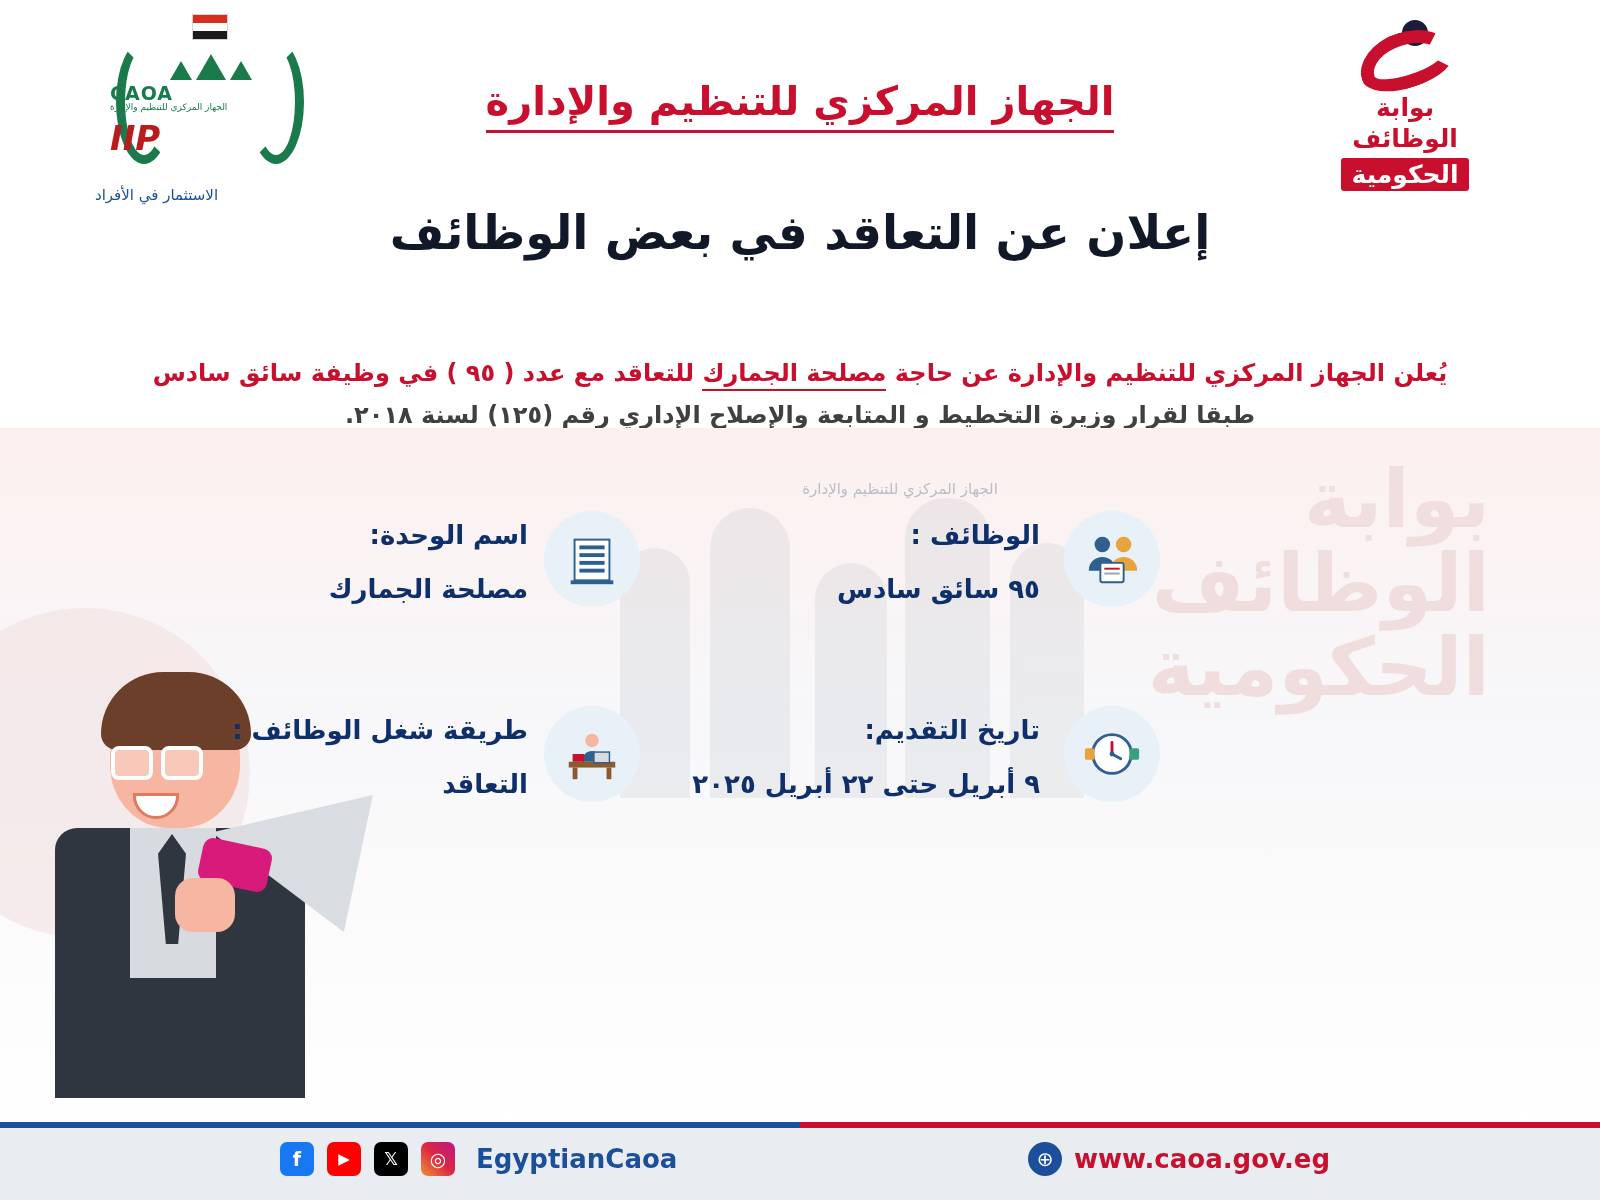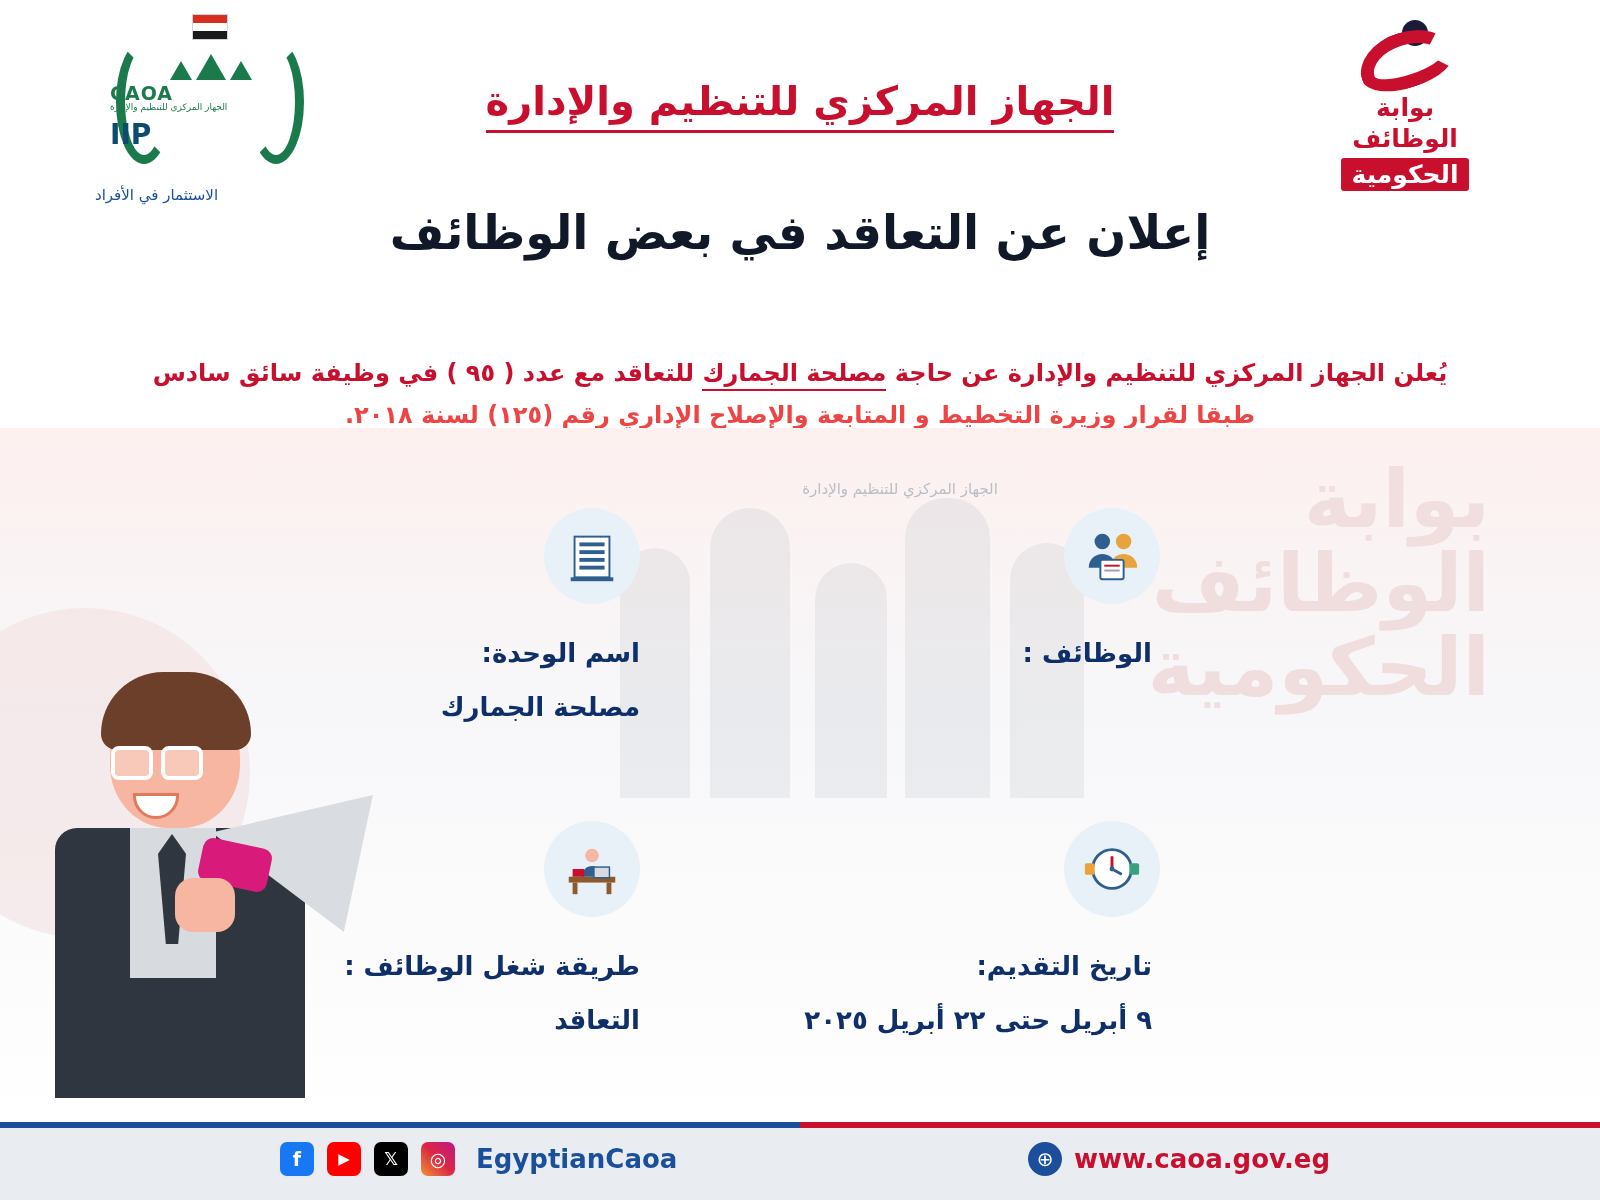--- a/index.html
+++ b/index.html
@@ -97,21 +97,21 @@
   .caoa-badge .caoa-text {
     position: absolute; left: 0; top: 68px; width: 200px;
     font-size: 19px; font-weight: bold; color: #1b7a4b; letter-spacing: 1px;
   }
   .caoa-badge .caoa-sub {
     position: absolute; left: 0; top: 88px; width: 200px;
     font-size: 9px; color: #1b7a4b;
   }
   .caoa-badge .iip {
     position: absolute; left: 0; top: 104px; width: 200px;
-    font-size: 28px; font-weight: bold; color: #0c4a6e; 
+    font-size: 34px; font-weight: bold; color: #b91c1c; font-style: italic;
   }
   .logo-right .caoa-caption {
     font-size: 15px; color: #1b4f9c; font-weight: normal; margin-top: 2px;
   }
 
   
   .band {
     position: absolute; top: 288px; left: 0; width: 1600px; height: 58px;
     background: #eceff3;
   }
@@ -128,21 +128,21 @@
 
   
   .intro {
     position: absolute; top: 352px; left: 0; width: 1600px;
     padding: 0 36px;
     text-align: center;
     color: #c8102e; font-weight: bold; font-size: 24px; line-height: 1.75;
     direction: rtl;
   }
   .intro .u { border-bottom: 2px solid #c8102e; padding-bottom: 2px; }
-  .intro .dark { color: #ef4444; }
+  .intro .dark { color: #404040; }
 
   
   .body-area {
     position: absolute; top: 428px; left: 0; width: 1600px; height: 700px;
     background: linear-gradient(180deg, #fdf0ef 0%, #f7f7f9 40%, #ffffff 100%);
     overflow: hidden;
   }
   .body-area .bg-wm {
     position: absolute; right: 110px; top: 30px;
     font-size: 80px; font-weight: bold; color: #f0dcdc; line-height: 1.05;
@@ -208,21 +208,21 @@
   .ch-hand {
     position: absolute; left: 150px; top: 250px; width: 60px; height: 54px;
     background: #f6b6a1; border-radius: 18px;
   }
 
   
   .grid {
     position: absolute; top: 80px; right: 440px; width: 1040px;
   }
   .row { display: flex; justify-content: flex-start; gap: 40px; margin-bottom: 92px; }
-  .cell { display: flex; align-items: flex-start; gap: 22px; width: 480px; flex-direction: column; }
+  .cell { display: flex; align-items: center; gap: 16px; width: 480px; }
   .cell .ico {
     width: 96px; height: 96px; border-radius: 50%;
     background: #e7f1f7; flex: 0 0 96px;
     display: flex; align-items: center; justify-content: center;
     position: relative;
   }
   .cell .ico svg { width: 62px; height: 62px; }
   .cell .txt { padding-top: 8px; text-align: right; }
   .cell .lbl { font-size: 26px; font-weight: bold; color: #0f2f6b; line-height: 1.5; }
   .cell .val { font-size: 26px; font-weight: bold; color: #0f2f6b; line-height: 1.6; margin-top: 14px; }
@@ -359,20 +359,21 @@
               <circle cx="44" cy="17" r="8" fill="#e8a33d"></circle>
               <path d="M8 44c0-9 7-14 14-14s14 5 14 14z" fill="#2f5f8f"></path>
               <path d="M30 44c0-9 7-14 14-14s14 5 14 14z" fill="#e8a33d"></path>
               <rect x="20" y="36" width="24" height="20" rx="2" fill="#ffffff" stroke="#2f5f8f" stroke-width="2"></rect>
               <rect x="24" y="41" width="16" height="2" fill="#c8102e"></rect>
               <rect x="24" y="46" width="16" height="2" fill="#9aa3ad"></rect>
             </svg>
           </div>
           <div class="txt">
             <div class="lbl">الوظائف :</div>
+            <div class="val">٩٥ سائق سادس</div>
           </div>
         </div>
 
         <div class="cell unit">
           <div class="ico">
             <svg viewBox="0 0 64 64" aria-hidden="true">
               <rect x="14" y="12" width="36" height="42" fill="#ffffff" stroke="#2f5f8f" stroke-width="2"></rect>
               <rect x="19" y="18" width="26" height="4" fill="#2f5f8f"></rect>
               <rect x="19" y="26" width="26" height="4" fill="#2f5f8f"></rect>
               <rect x="19" y="34" width="26" height="4" fill="#2f5f8f"></rect>

